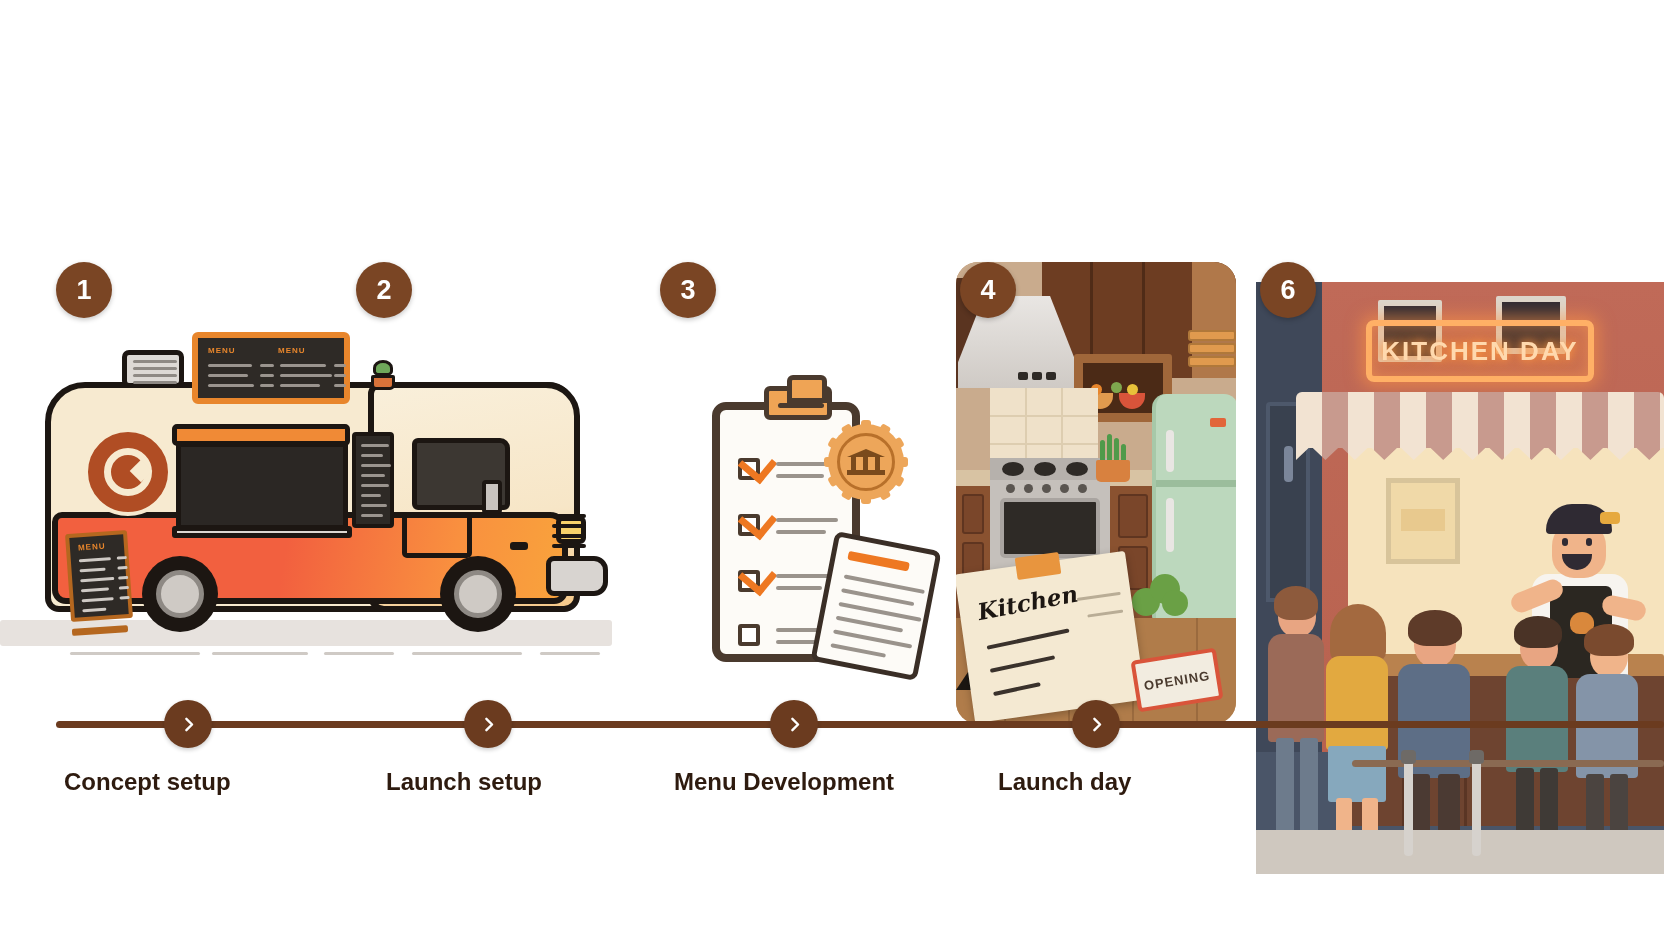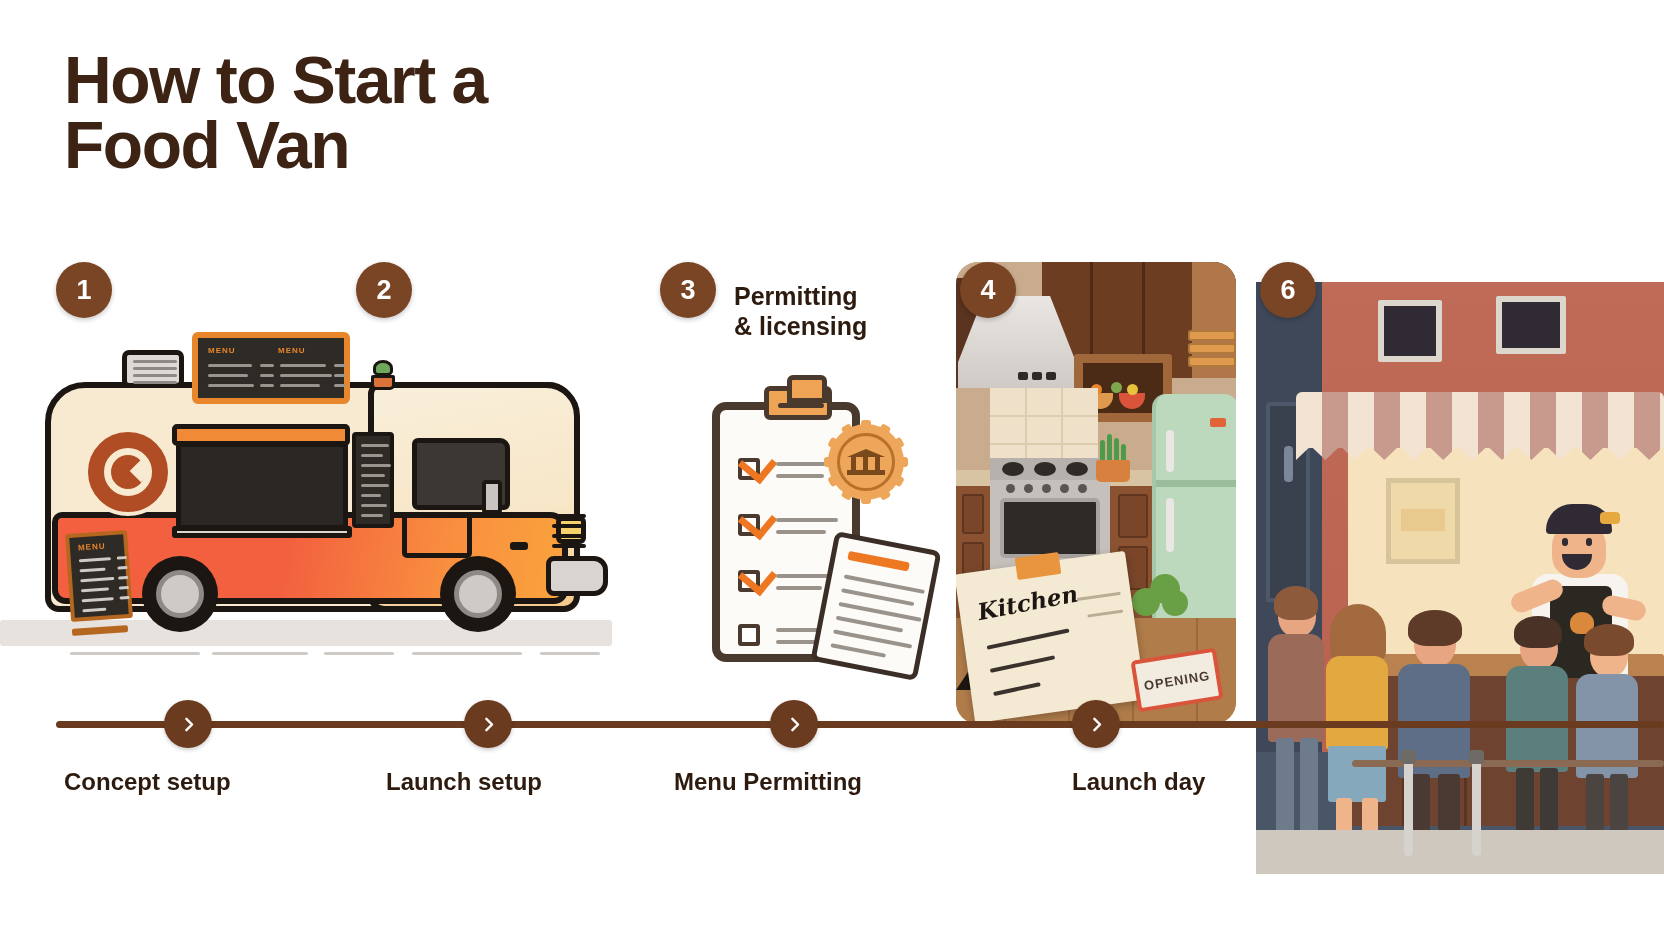--- a/index.html
+++ b/index.html
@@ -341,22 +341,20 @@
     background:#d6d2cd; z-index:13; border-radius:4px; }
   .str-post::before { content:""; position:absolute; left:-3px; top:-10px; width:15px; height:14px;
     background:#6e6a66; border-radius:4px; }
   .str-walk { position:absolute; left:0; top:548px; width:408px; height:58px; background:#cfc8bf; z-index:12; }
 </style>
 </head>
 <body>
 
 <div class="stage">
 
-  <div class="title">How to Start a
-Food Van</div>
 
   <div class="van">
     <div class="van-shadow"></div>
     <div class="van-dash">
       <span style="left:30px;top:0;width:130px"></span>
       <span style="left:172px;top:0;width:96px"></span>
       <span style="left:284px;top:0;width:70px"></span>
       <span style="left:372px;top:0;width:110px"></span>
       <span style="left:500px;top:0;width:60px"></span>
     </div>
@@ -597,20 +595,23 @@
     <div class="str-sky"></div>
     <div class="str-bldgR"></div>
     <div class="str-bldgL"></div>
     <div class="str-door">
         <i></i>
       </div>
 
     <div class="str-win" style="left:122px;top:18px;width:64px;height:62px"></div>
     <div class="str-win" style="left:240px;top:14px;width:70px;height:58px"></div>
 
+    <div class="str-neon">
+      <span>KITCHEN DAY</span>
+    </div>
 
     <div class="str-shopwall"></div>
     <div class="str-poster">
         <i></i>
       </div>
     <div class="str-awning"></div>
 
     <div class="str-vendor">
       <div class="sv-shirt"></div>
       <div class="sv-apron"></div>
@@ -679,22 +680,20 @@
     <div class="str-walk"></div>
 
   </div>
 
   <div class="badge" style="left:56px;top:262px">1</div>
   <div class="badge" style="left:356px;top:262px">2</div>
   <div class="badge" style="left:660px;top:262px">3</div>
   <div class="badge" style="left:960px;top:262px">4</div>
   <div class="badge" style="left:1260px;top:262px">6</div>
 
-  <div class="badge-label" style="left:734px;top:282px">Permitting
-&amp; licensing</div>
 
   <div class="tl-line"></div>
 
   <div class="tl-node" style="left:164px">
     <svg viewBox="0 0 24 24">
       <path d="M9 4 L17 12 L9 20" fill="none" stroke="#ffffff" stroke-width="3.4" stroke-linecap="round" stroke-linejoin="round"></path>
     </svg>
   </div>
   <div class="tl-node" style="left:464px">
     <svg viewBox="0 0 24 24">
@@ -707,16 +706,16 @@
     </svg>
   </div>
   <div class="tl-node" style="left:1072px">
     <svg viewBox="0 0 24 24">
       <path d="M9 4 L17 12 L9 20" fill="none" stroke="#ffffff" stroke-width="3.4" stroke-linecap="round" stroke-linejoin="round"></path>
     </svg>
   </div>
 
   <div class="tl-caption" style="left:64px">Concept setup</div>
   <div class="tl-caption" style="left:386px">Launch setup</div>
-  <div class="tl-caption" style="left:674px">Menu Permitting</div>
-  <div class="tl-caption" style="left:1072px">Launch day</div>
+  <div class="tl-caption" style="left:674px">Menu Development</div>
+  <div class="tl-caption" style="left:998px">Launch day</div>
 
 </div>
 
 </body></html>

